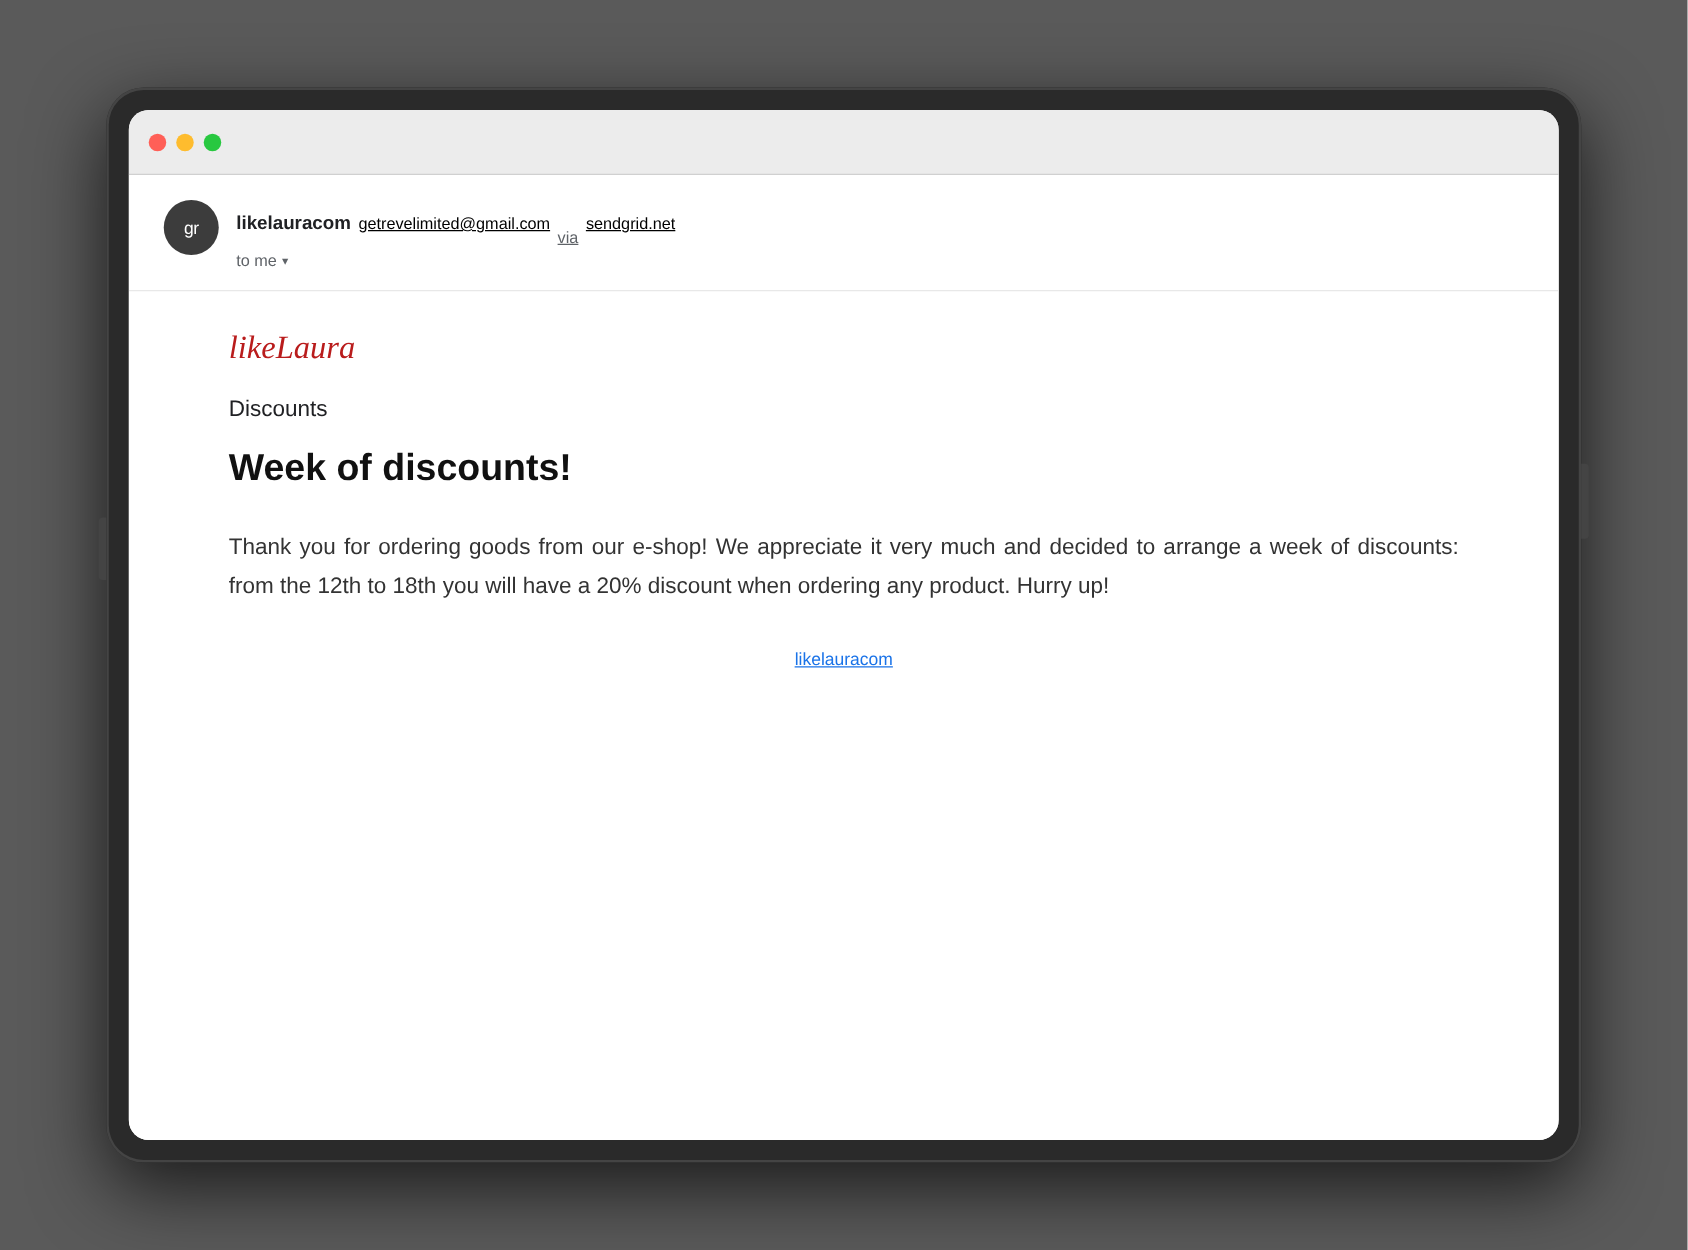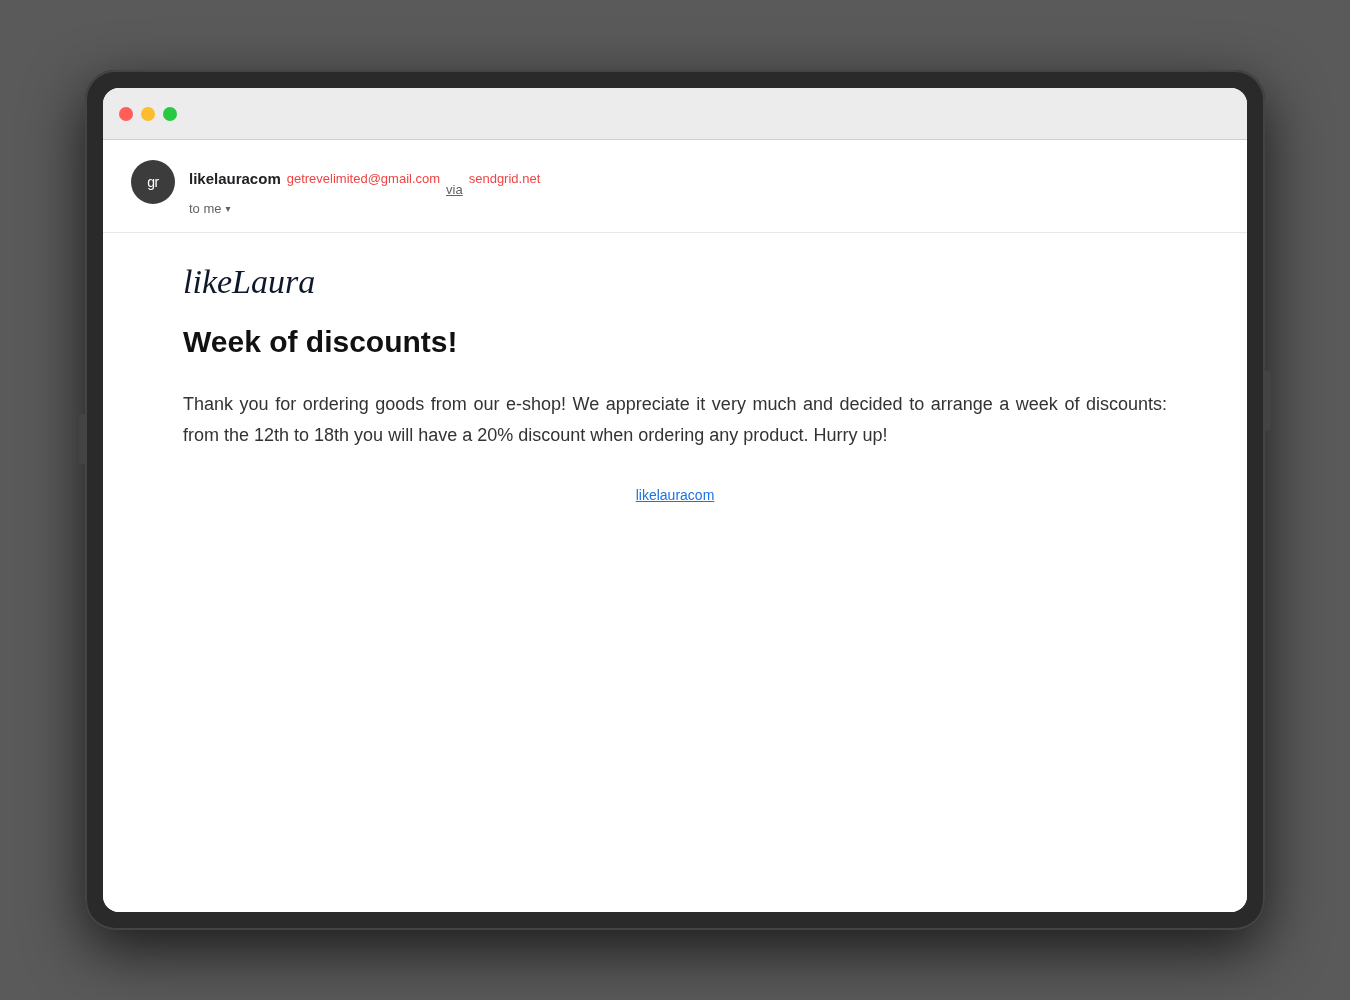--- a/index.html
+++ b/index.html
@@ -108,21 +108,22 @@
     }
 
     .sender-name {
       font-size: 15px;
       font-weight: 600;
       color: #202124;
     }
 
     .sender-email {
       font-size: 13px;
-      color: #ef4444;
+      color: #000000;
+      text-decoration: underline;
     }
 
     .via-text {
       font-size: 13px;
       color: #5f6368;
       text-decoration: underline;
       margin-top: 22px;
     }
 
     .to-me-row {
@@ -165,22 +166,22 @@
     }
 
     
     .email-body {
       padding: 30px 80px 40px 80px;
     }
 
     .brand-logo {
       font-family: 'Georgia', cursive;
       font-style: italic;
-      font-size: 34px;
-      color: #0f172a;
+      font-size: 26px;
+      color: #b91c1c;
       margin-bottom: 24px;
       font-weight: 400;
     }
 
     .email-subject-line {
       font-size: 18px;
       font-weight: 400;
       color: #202124;
       margin-bottom: 20px;
     }
@@ -267,20 +268,21 @@
             </div>
           </div>
         </div>
 
       </div>
 
       <div class="email-body">
 
         <div class="brand-logo">likeLaura</div>
 
+        <div class="email-subject-line">Discounts</div>
 
         <h1 class="email-main-heading">Week of discounts!</h1>
 
         <p class="email-body-text">Thank you for ordering goods from our e-shop! We appreciate it very much and decided to arrange a week of discounts: from the 12th to 18th you will have a 20% discount when ordering any product. Hurry up!</p>
 
         <div class="email-footer-link">
           <a href="#">likelauracom</a>
         </div>
 
       </div>

